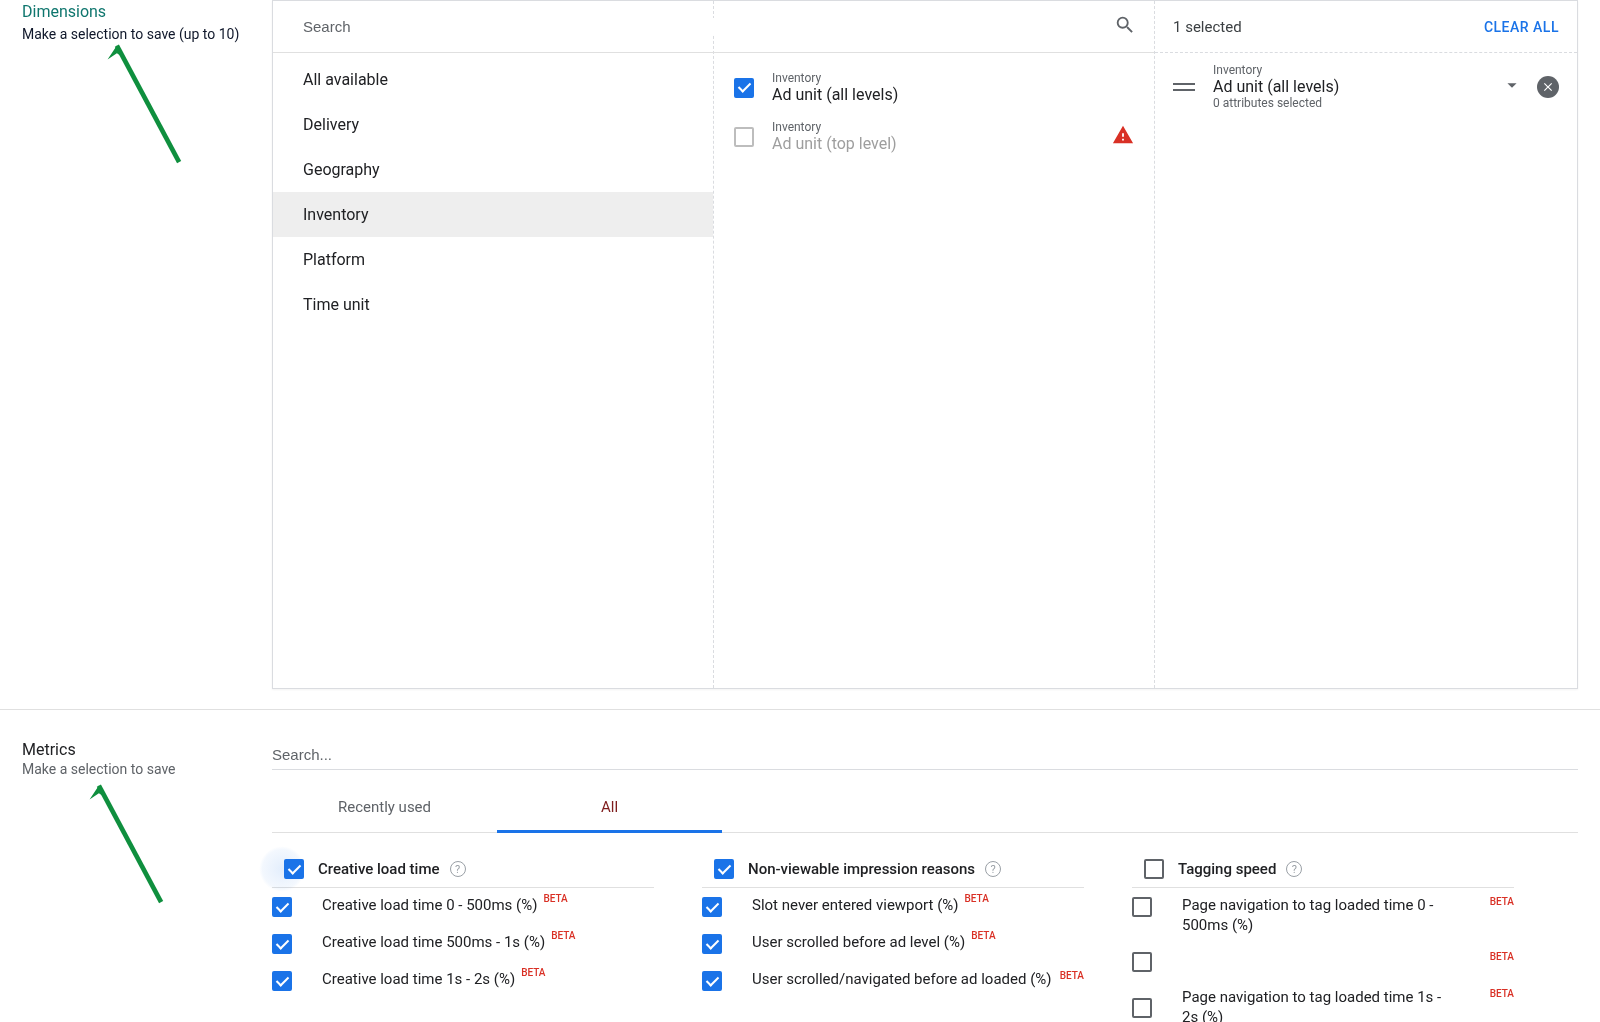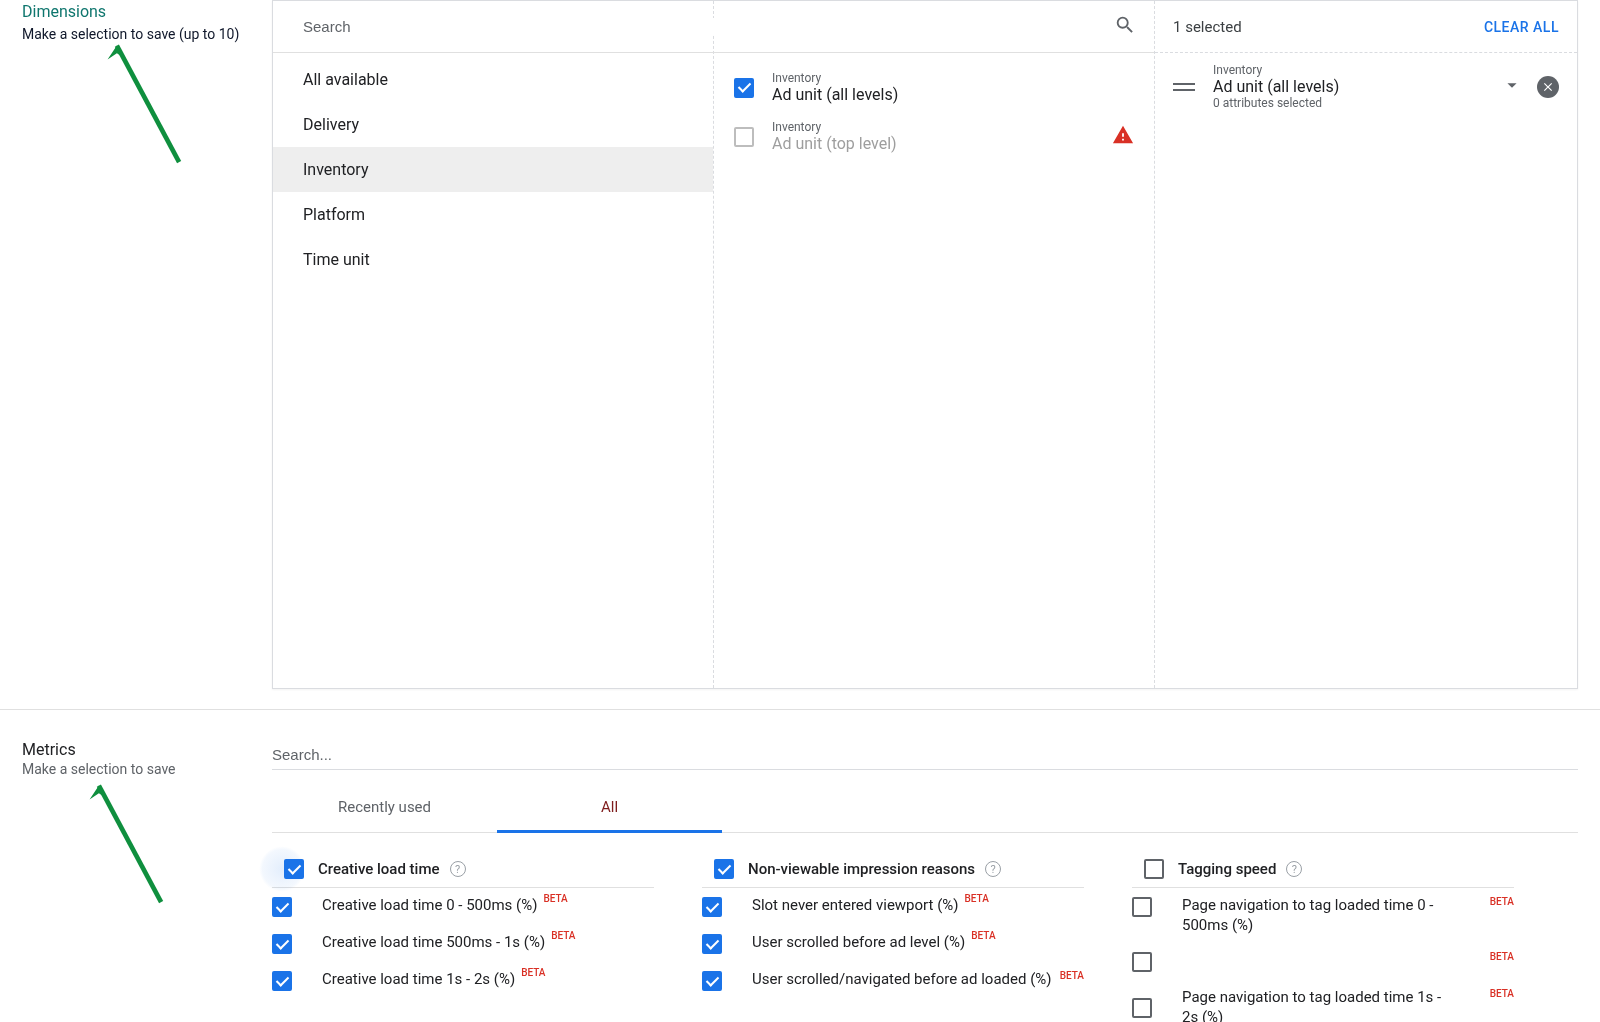--- a/index.html
+++ b/index.html
@@ -112,20 +112,21 @@
         <input type="text" placeholder="Search" style="">
         <span class="search-icon">
           <svg viewBox="0 0 24 24">
                 <path d="M15.5 14h-.79l-.28-.27A6.471 6.471 0 0016 9.5 6.5 6.5 0 109.5 16c1.61 0 3.09-.59 4.23-1.57l.27.28v.79l5 4.99L20.49 19l-4.99-5zm-6 0C7.01 14 5 11.99 5 9.5S7.01 5 9.5 5 14 7.01 14 9.5 11.99 14 9.5 14z"></path>
               </svg>
         </span>
       </div>
       <div class="cat-list">
         <div class="cat-item">All available</div>
         <div class="cat-item">Delivery</div>
+        <div class="cat-item">Geography</div>
         <div class="cat-item selected">Inventory</div>
         <div class="cat-item">Platform</div>
         <div class="cat-item">Time unit</div>
       </div>
     </div>
 
     <div class="dim-col dim-col-2">
       <div style="height:52px;border-bottom:1px solid transparent;"></div>
       <div class="opt-list">
         <div class="opt-row">

